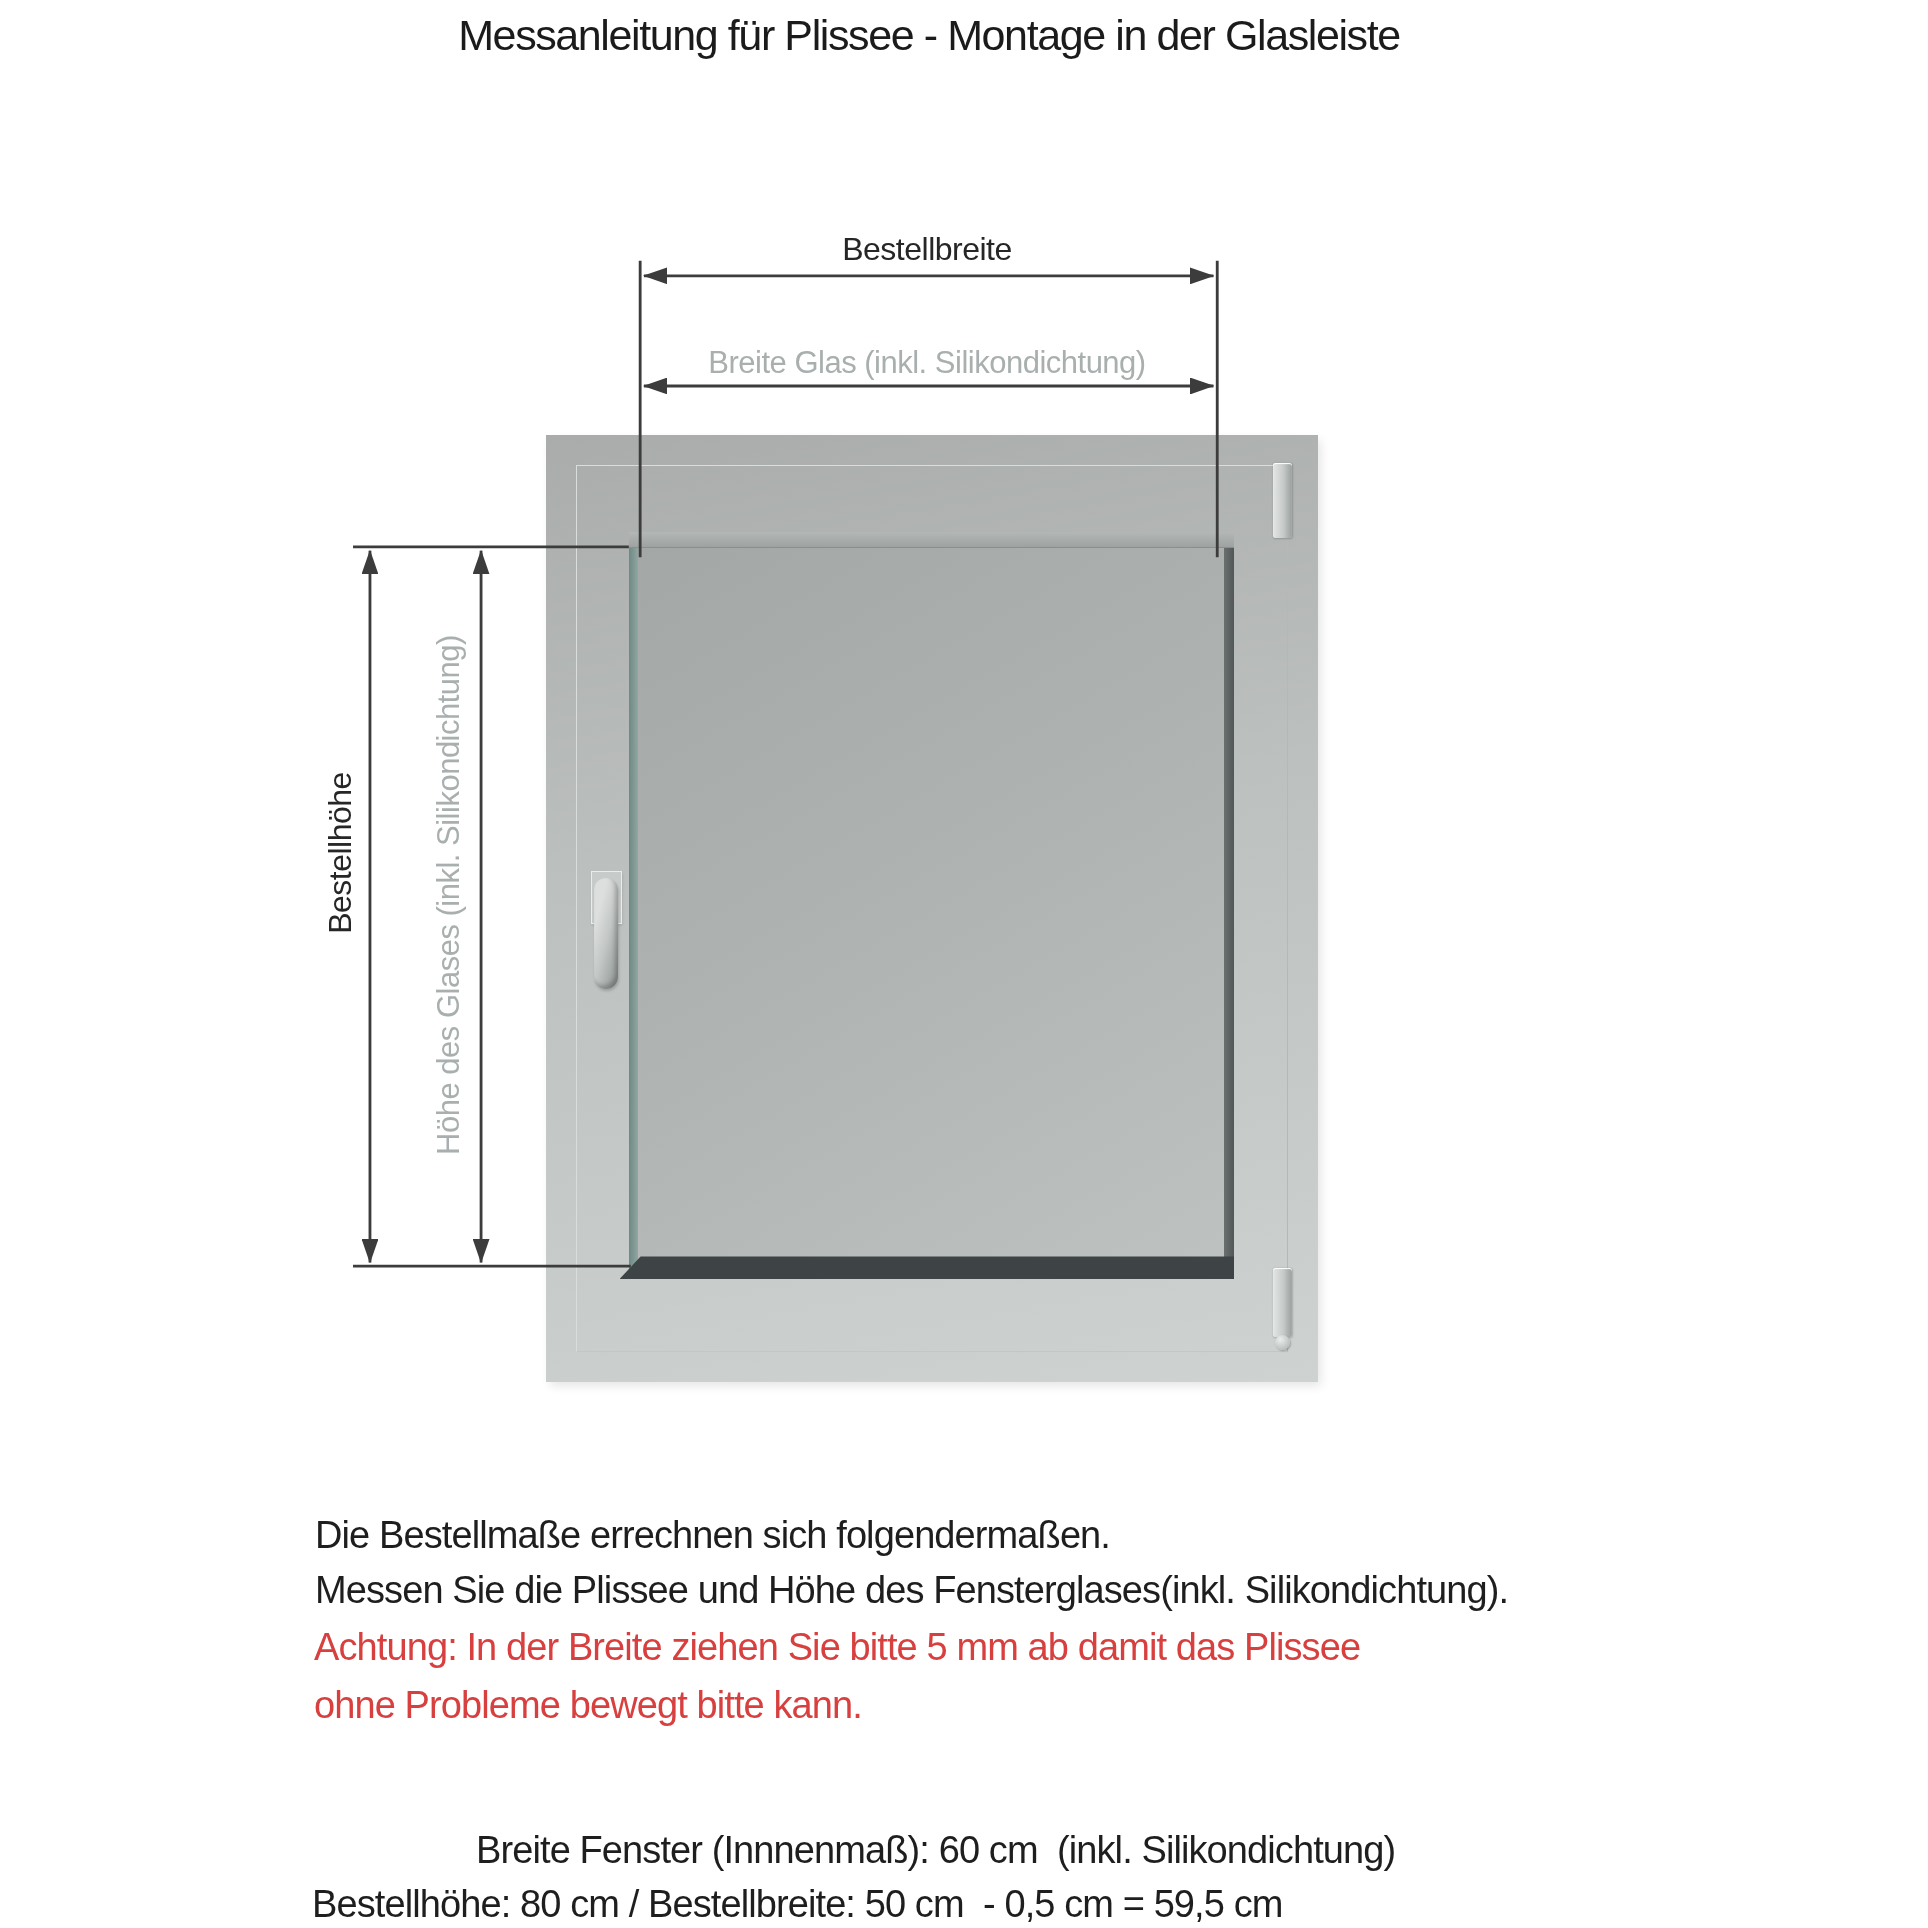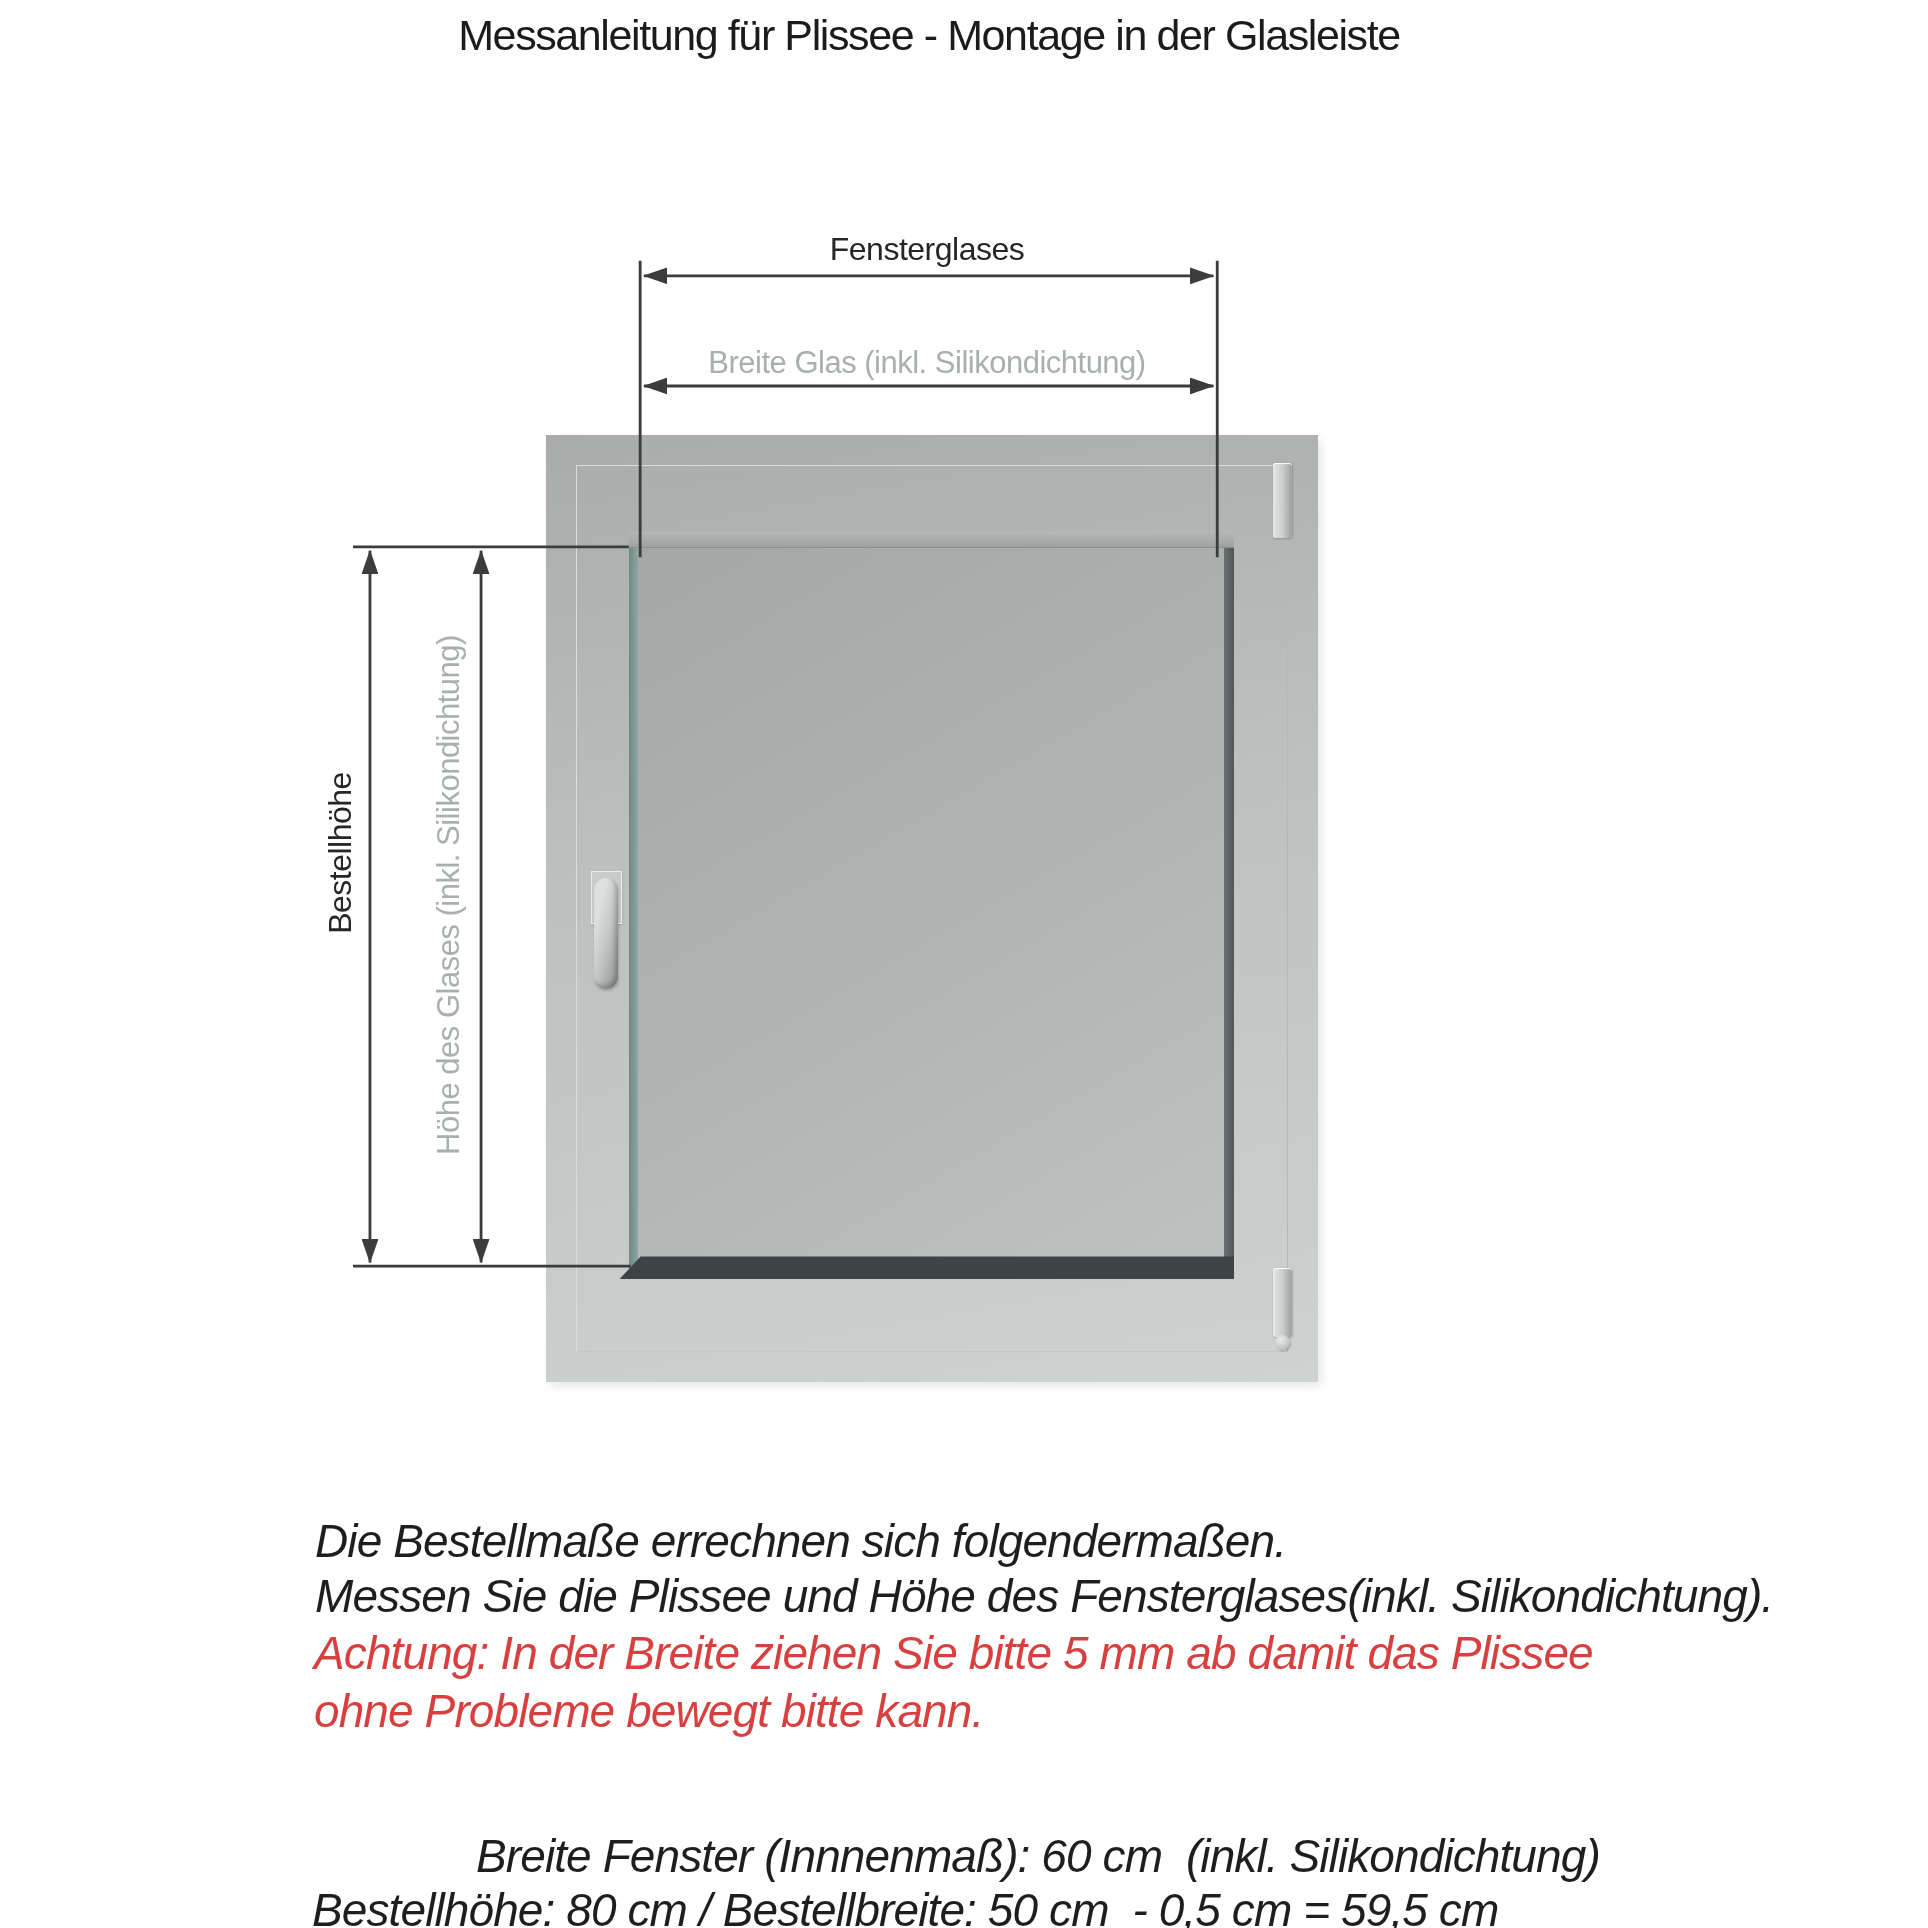--- a/index.html
+++ b/index.html
@@ -72,22 +72,22 @@
     position: absolute; white-space: nowrap; z-index: 6;
     font-size: 32px; letter-spacing: -0.5px;
     transform: translate(-50%, -50%);
   }
   .dim-label.vertical { transform: translate(-50%, -50%) rotate(-90deg); }
   .dim-black { color: #262626; }
   .dim-gray  { color: #a9afaf; font-size: 31px; }
 
   
   .text-line {
-    position: absolute; font-size: 46px; letter-spacing: -0.9px;
-    white-space: pre; color: #1e1e1e; z-index: 6; font-style: italic;
+    position: absolute; font-size: 38px; letter-spacing: -0.9px;
+    white-space: pre; color: #1e1e1e; z-index: 6;
   }
   .text-line.warning { color: #d84040; }
 </style>
 </head>
 <body>
 
 <div id="stage">
 
   <div class="title">Messanleitung für Plissee - Montage in der Glasleiste</div>
 
@@ -117,21 +117,21 @@
       <line x1="1293" y1="277" x2="1293" y2="592"></line>
       <line x1="684" y1="293" x2="1289" y2="293" marker-start="url(#arrow)" marker-end="url(#arrow)"></line>
       <line x1="684" y1="410" x2="1289" y2="410" marker-start="url(#arrow)" marker-end="url(#arrow)"></line>
       <line x1="375" y1="581" x2="668" y2="581"></line>
       <line x1="375" y1="1345" x2="670" y2="1345"></line>
       <line x1="393" y1="585" x2="393" y2="1341" marker-start="url(#arrow)" marker-end="url(#arrow)"></line>
       <line x1="511" y1="585" x2="511" y2="1341" marker-start="url(#arrow)" marker-end="url(#arrow)"></line>
     </g>
   </svg>
 
-  <div class="dim-label dim-black" style="left:927px; top:249px;">Fensterglases</div>
+  <div class="dim-label dim-black" style="left:927px; top:249px;">Bestellbreite</div>
   <div class="dim-label dim-gray" style="left:927px; top:363px;">Breite Glas (inkl. Silikondichtung)</div>
   <div class="dim-label dim-black vertical" style="left:340px; top:853px;">Bestellhöhe</div>
   <div class="dim-label dim-gray vertical" style="left:449px; top:895px;">Höhe des Glases (inkl. Silikondichtung)</div>
 
   <div class="text-line" style="left:315px; top:1514px;">Die Bestellmaße errechnen sich folgendermaßen.</div>
   <div class="text-line" style="left:315px; top:1569px;">Messen Sie die Plissee und Höhe des Fensterglases(inkl. Silikondichtung).</div>
   <div class="text-line warning" style="left:314px; top:1626px;">Achtung: In der Breite ziehen Sie bitte 5 mm ab damit das Plissee</div>
   <div class="text-line warning" style="left:314px; top:1684px;">ohne Probleme bewegt bitte kann.</div>
 
   <div class="text-line" style="left:476px; top:1829px;">Breite Fenster (Innnenmaß): 60 cm  (inkl. Silikondichtung)</div>

